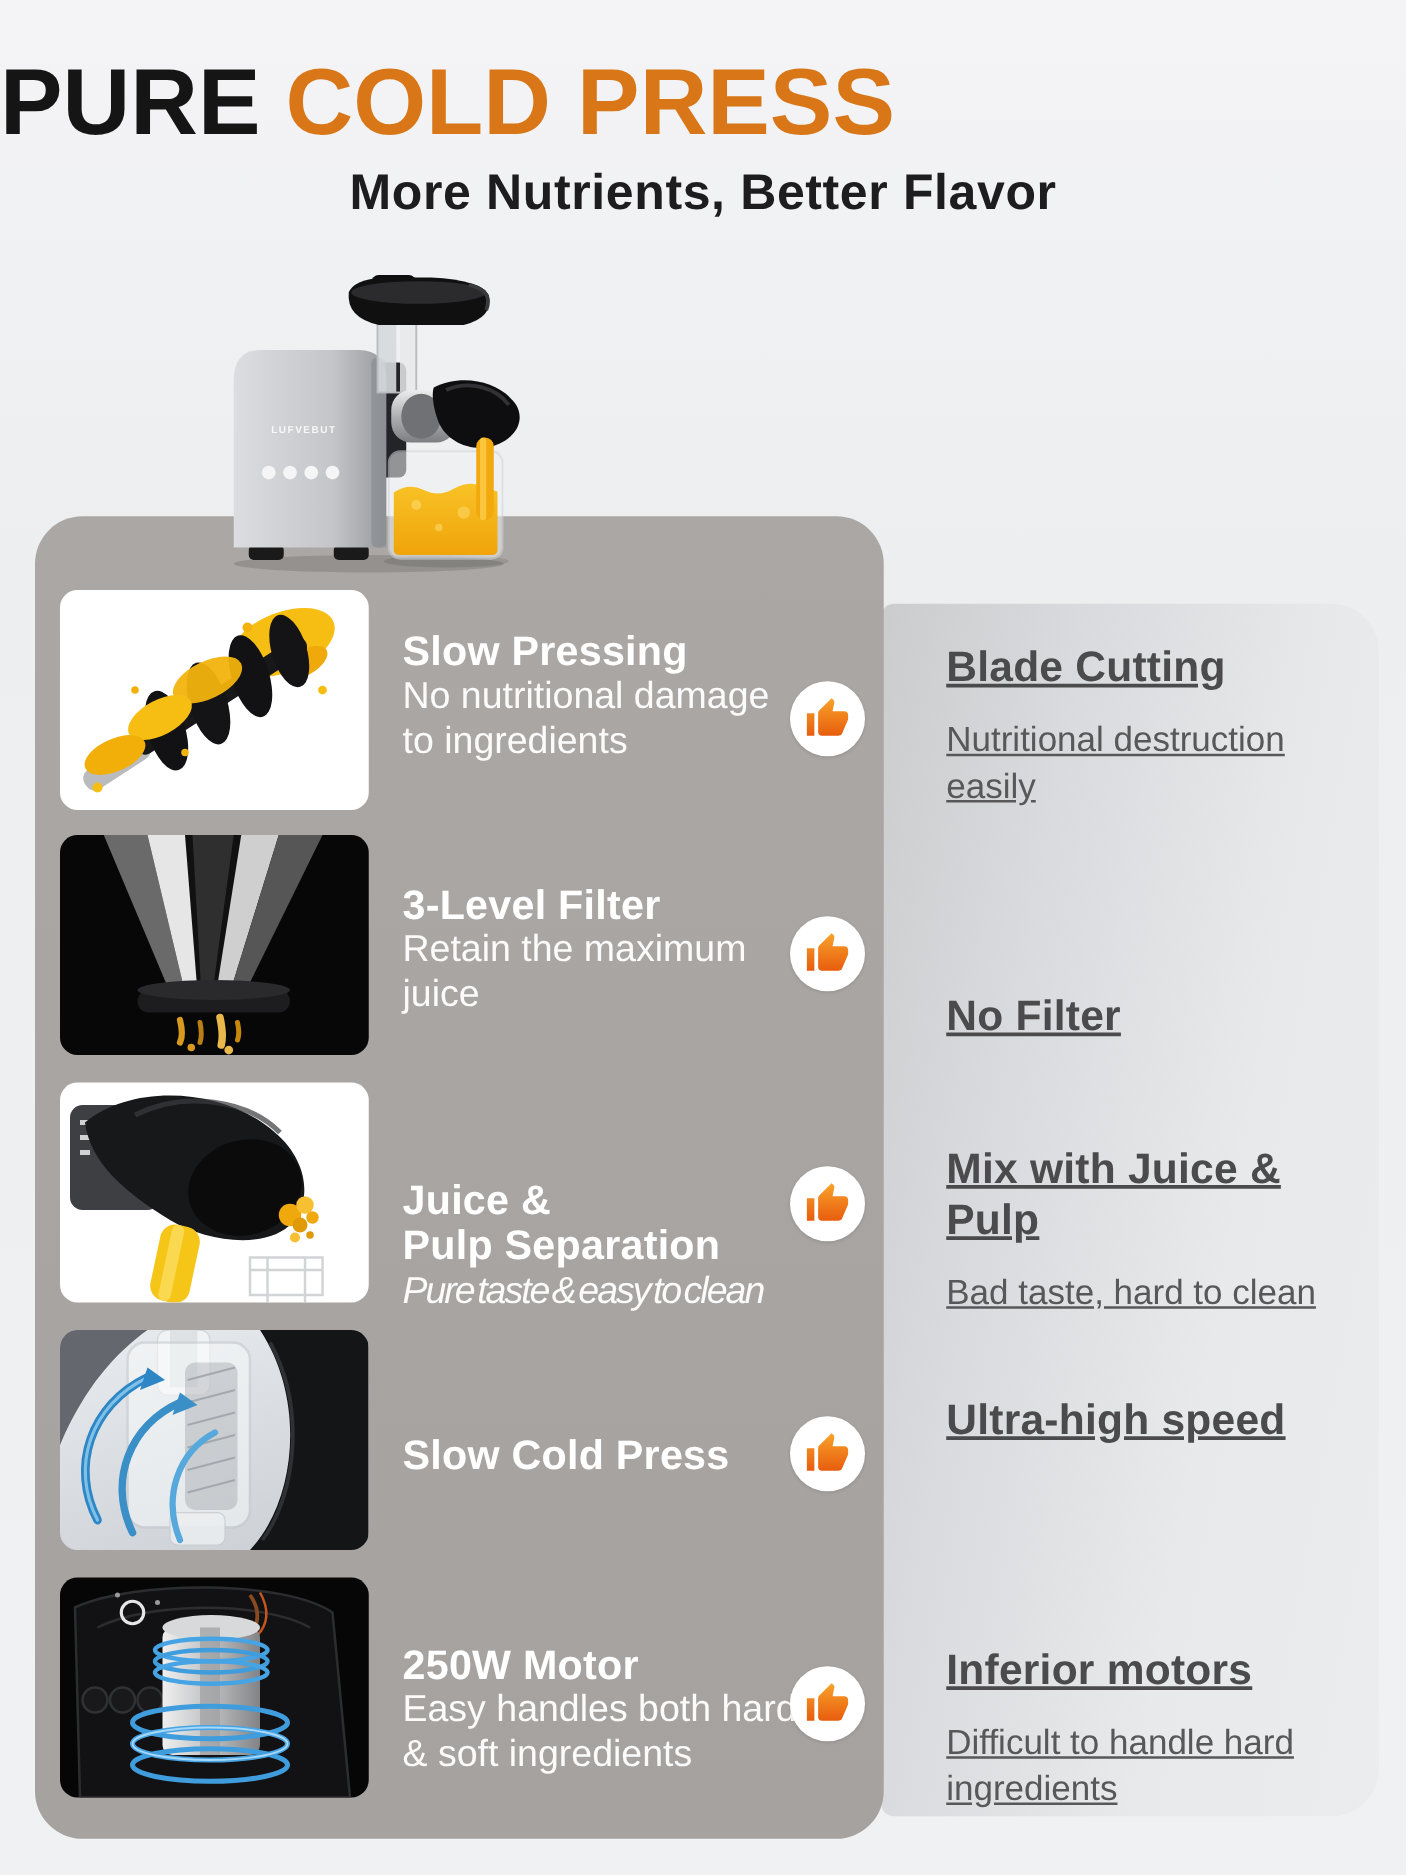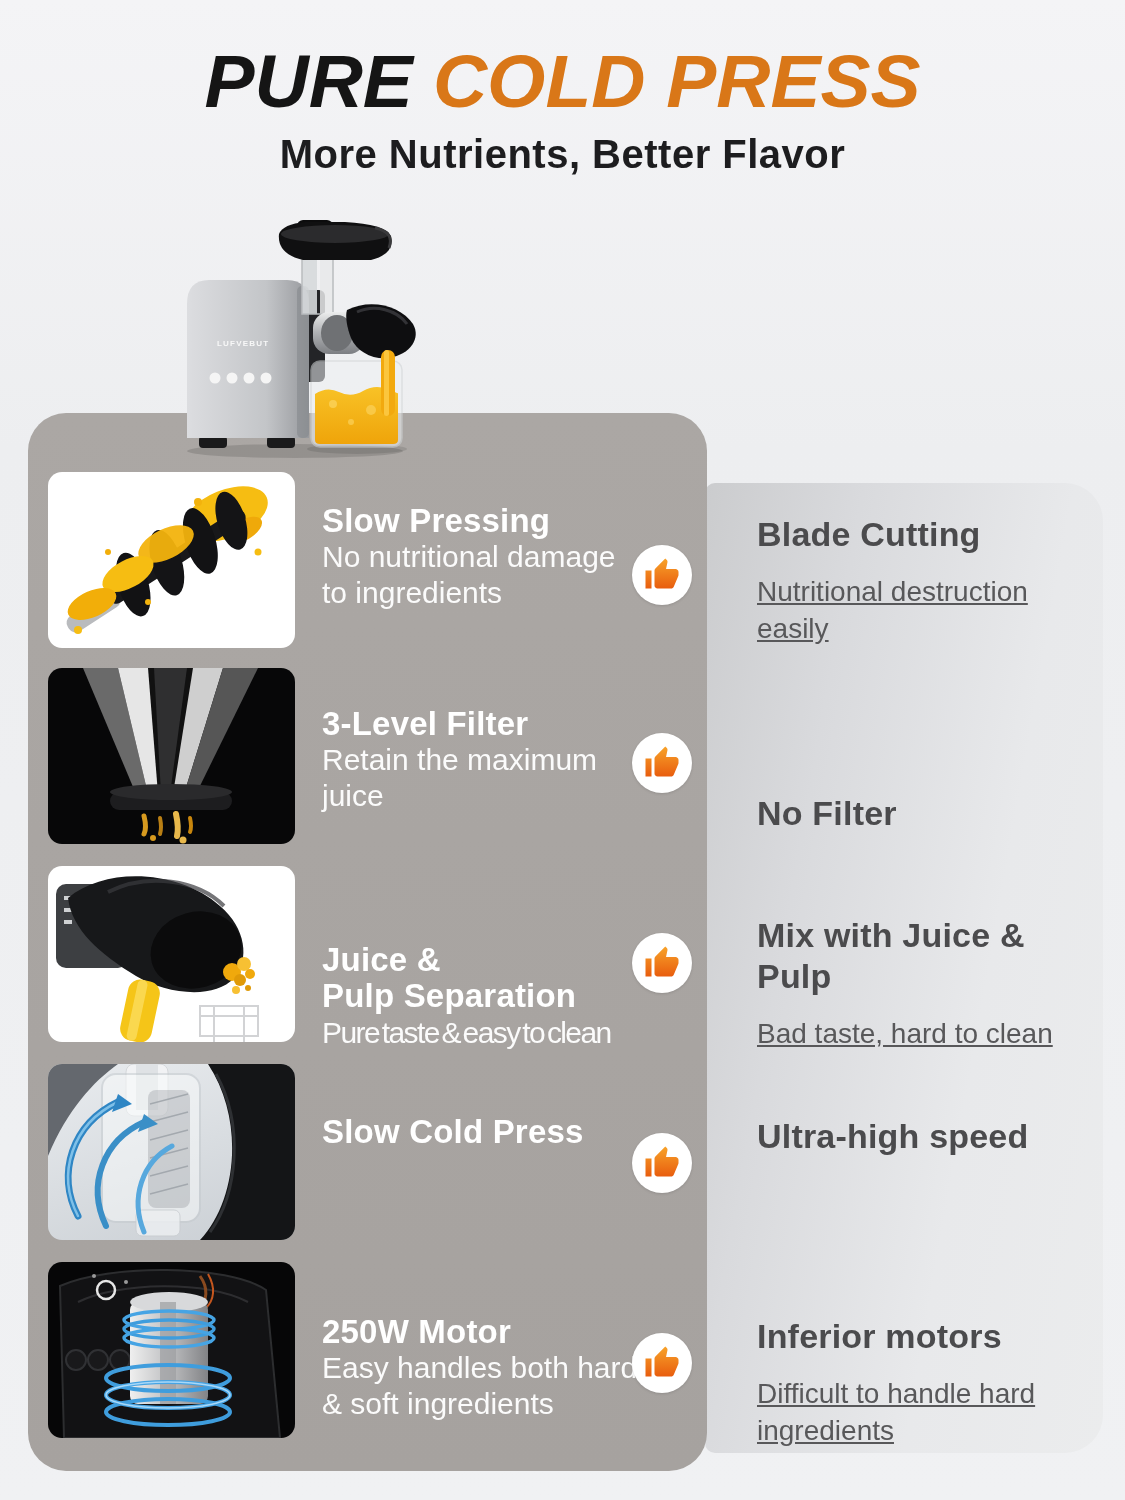--- a/index.html
+++ b/index.html
@@ -2,48 +2,48 @@
 <html><head>
 <meta charset="utf-8">
 <style>
   html,body{margin:0;padding:0;background:#e4e5e7;}
   .canvas{
     position:relative;width:1125px;height:1500px;overflow:hidden;
     background:linear-gradient(180deg,#f4f4f6 0%,#edeef0 30%,#f0f1f3 100%);
     font-family:"Liberation Sans",sans-serif;
   }
   
-  .main-title{position:absolute;top:38px;left:0;width:100%;text-align:center;
-    font-size:75px;font-weight:700;letter-spacing:0;color:#151515;white-space:nowrap;font-style:italic;}
+  .main-title{position:absolute;top:38px;left:0;width:100%;
+    font-size:75px;font-weight:700;letter-spacing:0;color:#151515;white-space:nowrap;}
   .main-title .orange{color:#D97718;margin-left:20px;}
   .subtitle{position:absolute;top:132px;left:0;width:100%;text-align:center;
     font-size:40px;font-weight:700;color:#1d1d1f;letter-spacing:.5px;}
   
   .left-panel{position:absolute;left:28px;top:413px;width:679px;height:1058px;
     border-radius:38px;background:linear-gradient(180deg,#aba7a4,#a6a29f);z-index:2;}
   .right-panel{position:absolute;left:705px;top:483px;width:398px;height:970px;
     border-radius:10px 38px 38px 10px;
     background:linear-gradient(100deg,#cbccce 0%,#d9dadd 28%,#e8e9eb 65%,#ebeced 100%);z-index:1;}
   
   .hero{position:absolute;left:175px;top:212px;width:270px;height:250px;z-index:3;}
   
   .card{position:absolute;left:48px;width:247px;height:176px;border-radius:14px;
     overflow:hidden;z-index:3;}
   .card svg{display:block;width:100%;height:100%;}
   .ltext{position:absolute;left:322px;width:330px;z-index:3;color:#fff;}
   .ltitle{font-size:33px;font-weight:700;line-height:1.1;white-space:pre-line;letter-spacing:.2px;}
   .ldesc{font-size:30px;font-weight:400;line-height:1.2;white-space:pre-line;color:#fbfbfb;}
-  .ldesc.tight{letter-spacing:-1.6px;word-spacing:-4px;}
+  .ldesc.tight{letter-spacing:-1.6px;word-spacing:-4px;font-style:italic;}
   .thumb{position:absolute;left:632px;width:60px;height:60px;border-radius:50%;
     background:#fff;z-index:4;display:flex;align-items:center;justify-content:center;
     box-shadow:0 1px 3px rgba(0,0,0,.12);}
   .thumb svg{width:36px;height:36px;}
   
   .rrow{position:absolute;left:757px;width:330px;z-index:3;}
-  .rtitle{font-size:34px;font-weight:700;color:#4b4b4d;line-height:1.2;letter-spacing:.2px;}
+  .rtitle{font-size:34px;font-weight:700;color:#4b4b4d;line-height:1.2;letter-spacing:.2px;text-decoration:underline;}
   .rdesc{font-size:28px;font-weight:400;color:#58585a;line-height:1.33;margin-top:18px;white-space:pre-line;text-decoration:underline;}
 </style>
 </head>
 <body>
 
 <div class="canvas">
 
   <div class="main-title"><span>PURE</span><span class="orange">COLD PRESS</span></div>
   <div class="subtitle">More Nutrients, Better Flavor</div>
 
@@ -266,21 +266,21 @@
       <g fill="none" stroke-linecap="round">
         <path d="M30,152 C8,110 24,60 70,38" stroke="#2f86c4" stroke-width="7"></path>
         <path d="M30,152 C8,110 24,60 70,38" stroke="#7fc0e8" stroke-width="2.5"></path>
         <path d="M58,162 C38,120 56,76 96,58" stroke="#3a8fc7" stroke-width="6"></path>
         <path d="M96,168 C82,134 94,98 124,82" stroke="#57a8dd" stroke-width="5"></path>
       </g>
       <polygon points="70,30 84,40 64,48" fill="#2f86c4"></polygon>
       <polygon points="96,50 110,60 90,68" fill="#3a8fc7"></polygon>
     </svg>
   </div>
-  <div class="ltext" style="top:1114px">
+  <div class="ltext" style="top:1146px">
     <div class="ltitle">Slow Cold Press</div>
   </div>
   <div class="thumb" style="top:1133px">
     <svg viewBox="0 0 24 24">
         <path fill="url(#thumbG)" d="M1 21h4V9H1v12zM23 10c0-1.1-.9-2-2-2h-6.31l.95-4.57.03-.32c0-.41-.17-.79-.44-1.06L14.17 1 7.58 7.59C7.22 7.95 7 8.45 7 9v10c0 1.1.9 2 2 2h9c.83 0 1.54-.5 1.84-1.22l3.02-7.05c.09-.23.14-.47.14-.72v-2z"></path>
       </svg>
   </div>
   <div class="rrow" style="top:1116px">
     <div class="rtitle">Ultra-high speed</div>
   </div>

